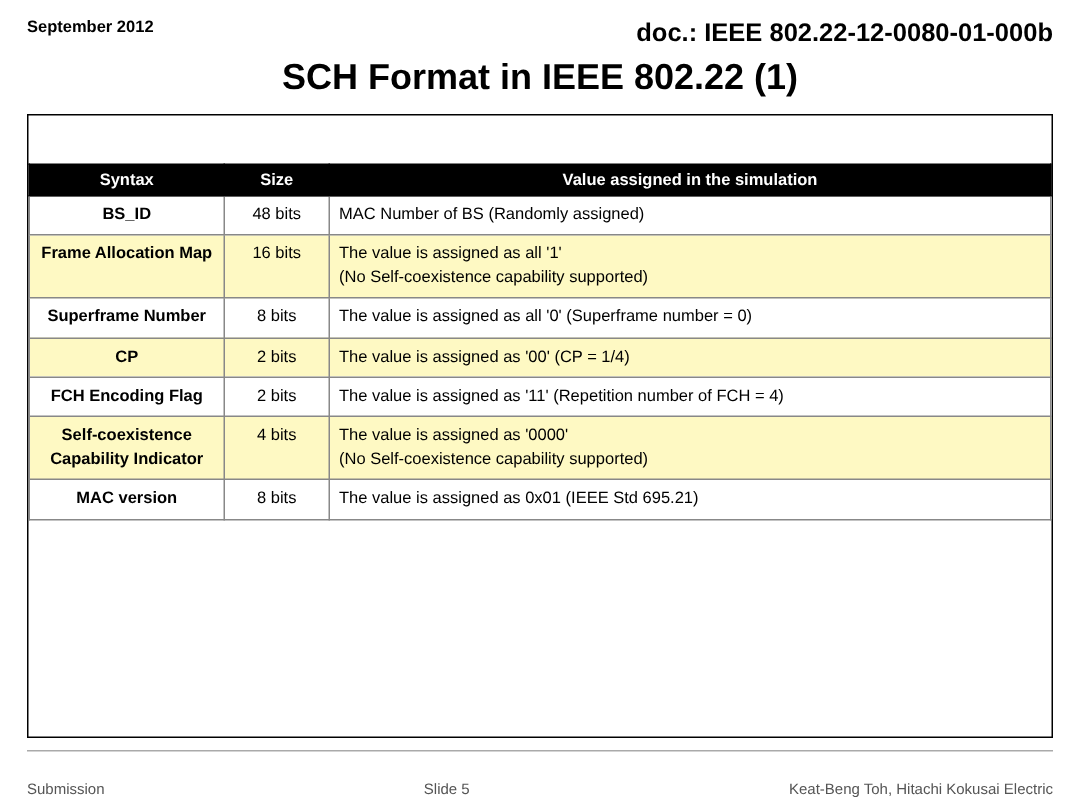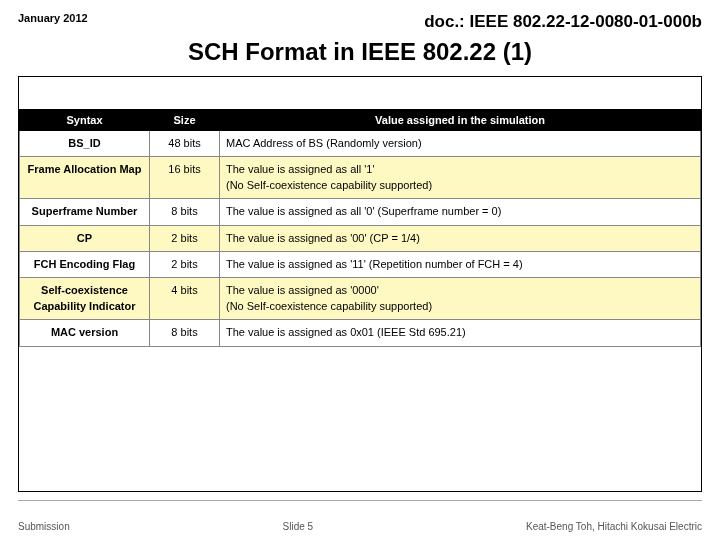--- a/index.html
+++ b/index.html
@@ -96,40 +96,40 @@
       color: #555;
       border-top: 1px solid #aaa;
       padding-top: 20px;
     }
   </style>
 </head>
 <body>
 
 <div class="page">
   <div class="header">
-    <span class="header-left">January 2012</span>
+    <span class="header-left">September 2012</span>
     <span class="header-right">doc.: IEEE 802.22-12-0080-01-000b</span>
   </div>
 
   <div class="title">SCH Format in IEEE 802.22 (1)</div>
 
   <div class="table-container">
     <table>
       <thead>
         <tr>
           <th>Syntax</th>
           <th>Size</th>
           <th>Value assigned in the simulation</th>
         </tr>
       </thead>
       <tbody id="table-body">
       <tr>
             <td class="td-syntax">BS_ID</td>
             <td class="td-size">48 bits</td>
-            <td class="td-value">MAC Address of BS (Randomly version)</td>
+            <td class="td-value">MAC Number of BS (Randomly assigned)</td>
           </tr>
           <tr>
             <td class="td-syntax">Frame Allocation Map</td>
             <td class="td-size">16 bits</td>
             <td class="td-value">The value is assigned as all '1'<br>(No Self-coexistence capability supported)</td>
           </tr>
           <tr>
             <td class="td-syntax">Superframe Number</td>
             <td class="td-size">8 bits</td>
             <td class="td-value">The value is assigned as all '0' (Superframe number = 0)</td>

